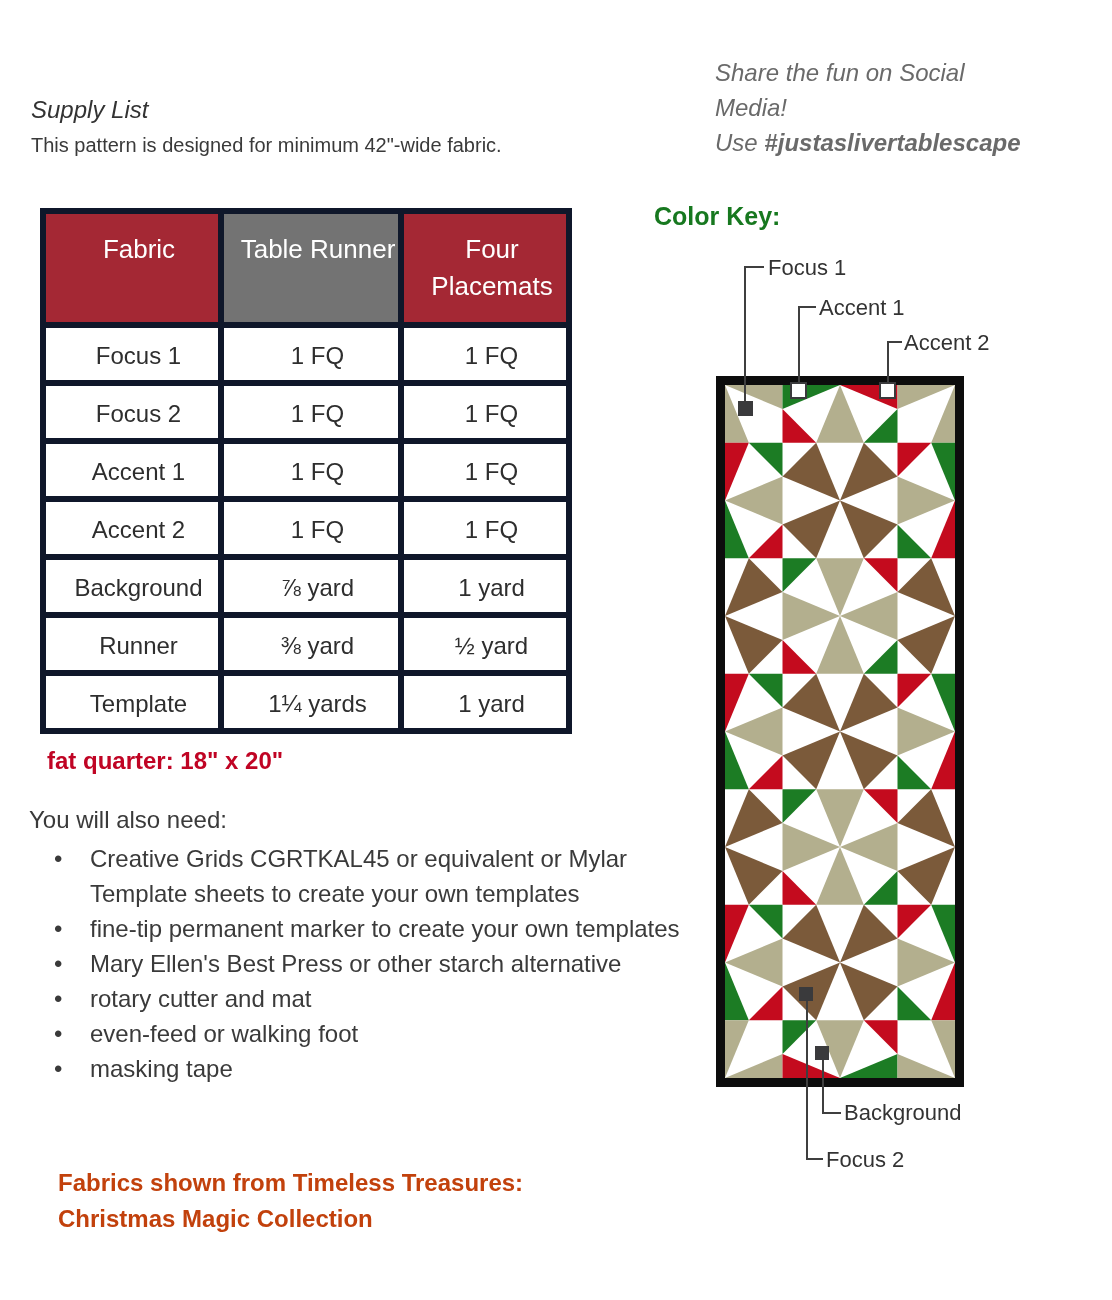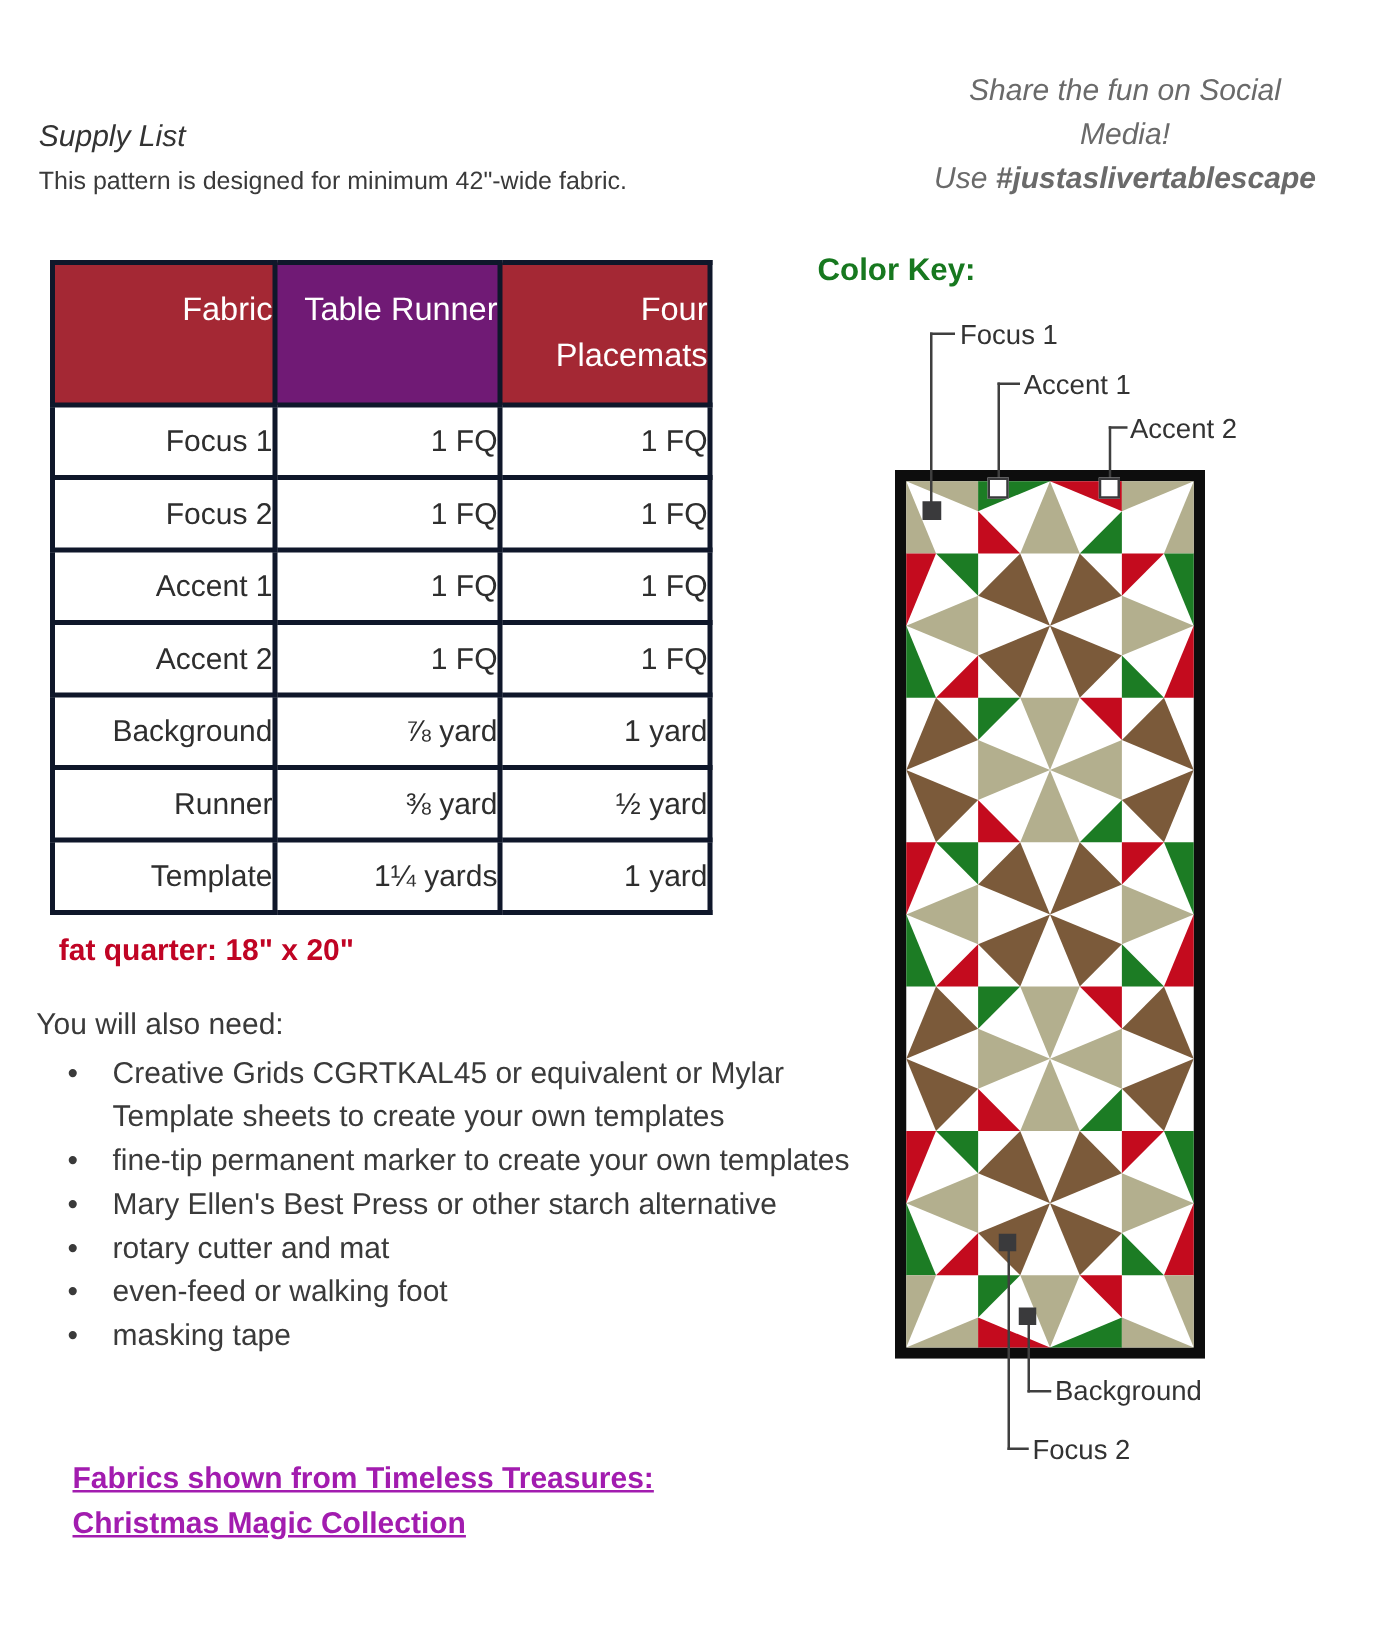--- a/index.html
+++ b/index.html
@@ -6,26 +6,26 @@
   html,body { background:#ffffff; }
   .page {
     position:relative; width:1112px; height:1300px; background:#fff;
     font-family:"Liberation Sans", sans-serif; color:#3a3a3a; overflow:hidden;
   }
   .abs { position:absolute; }
   .page-title { left:30px; top:18px; font-family:"DejaVu Serif", serif; font-weight:bold;
     font-size:50px; color:#3d3d3d; letter-spacing:1px; }
   .subtitle { left:31px; top:96px; font-size:24px; color:#333;font-style:italic; }
   .pattern-note { left:31px; top:134px; font-size:20px; color:#3a3a3a; }
-  .social { left:715px; top:55px; width:370px; text-align:center; font-style:italic;
+  .social { left:715px; top:55px; width:370px; text-align:left; font-style:italic;
     font-size:24px; color:#6a6a6a; line-height:35px; }
   .social .hash { font-weight:bold; }
 
   table.supply { position:absolute; left:40px; top:208px; border-collapse:collapse; }
-  table.supply th, table.supply td { border:4px solid #0f172a; text-align:right; vertical-align:top; }
+  table.supply th, table.supply td { border:6px solid #0f172a; text-align:center; vertical-align:top; }
   table.supply th { color:#fff; font-size:26px; font-weight:normal; padding:17px 0 0 14px; height:114px; line-height:37px; }
   table.supply td { font-size:24px; padding:14px 0 0 13px; height:58px; color:#2e2e2e; }
 
   .fat-quarter { left:47px; top:747px; font-size:24px; font-weight:bold; }
   .also-heading { left:29px; top:806px; font-size:24px;text-align:right; }
   ul.extras { position:absolute; left:40px; top:841px; width:650px; list-style:none; }
   ul.extras li { position:relative; padding-left:50px; font-size:24px; line-height:35px; color:#3a3a3a; }
   ul.extras li::before { content:"•"; position:absolute; left:14px; top:0; font-size:24px; }
   .fabrics-note { left:58px; top:1165px; font-size:24px; font-weight:bold; line-height:36px; }
   .color-key { left:654px; top:202px; font-size:25px; font-weight:bold; }
@@ -53,21 +53,21 @@
 
   <table class="supply">
     <colgroup>
         <col style="width:178px">
         <col style="width:180px">
         <col style="width:168px">
       </colgroup>
     <thead>
       <tr id="supply-head-row">
           <th style="background: rgb(164, 40, 52); color: rgb(255, 255, 255);">Fabric</th>
-          <th style="background: #701a75; color: rgb(255, 255, 255); margin-top: 27px;">Table Runner</th>
+          <th style="background: #737373; color: rgb(255, 255, 255); margin-top: 27px;">Table Runner</th>
           <th style="background: rgb(164, 40, 52); color: rgb(255, 255, 255);">Four Placemats</th>
         </tr>
     </thead>
     <tbody id="supply-body">
         <tr>
           <td>Focus 1</td>
           <td>1 FQ</td>
           <td>1 FQ</td>
         </tr>
         <tr>
@@ -107,21 +107,21 @@
   <div class="abs also-heading">You will also need:</div>
   <ul class="extras" id="extras-list">
       <li>Creative Grids CGRTKAL45 or equivalent or Mylar Template sheets to create your own templates</li>
       <li>fine-tip permanent marker to create your own templates</li>
       <li>Mary Ellen's Best Press or other starch alternative</li>
       <li>rotary cutter and mat</li>
       <li>even-feed or walking foot</li>
       <li>masking tape</li>
     </ul>
 
-  <div class="abs fabrics-note" style="color: #a21caf; text-decoration: underline;">
+  <div class="abs fabrics-note" style="color: #c2410c;">
     <div>Fabrics shown from Timeless Treasures:</div>
     <div>Christmas Magic Collection</div>
   </div>
 
   <div class="abs color-key" style="color: rgb(23, 120, 31);">Color Key:</div>
 
   <svg class="quilt" width="248" height="711" viewBox="0 0 248 711" id="quilt-svg">
       <polygon points="0.00,0.00 248.00,0.00 248.00,711.00 0.00,711.00" fill="#0d0d0d"></polygon>
       <polygon points="9.00,9.00 239.00,9.00 239.00,702.00 9.00,702.00" fill="#ffffff"></polygon>
       <clipPath id="qclip">

